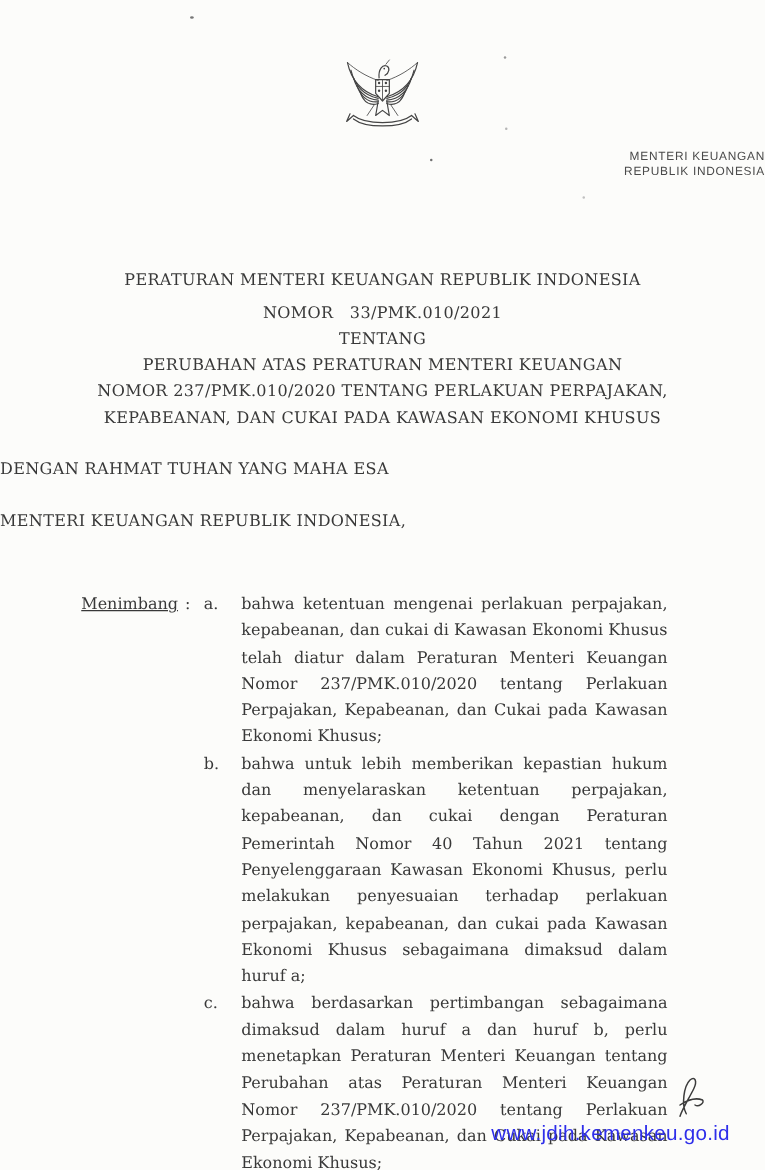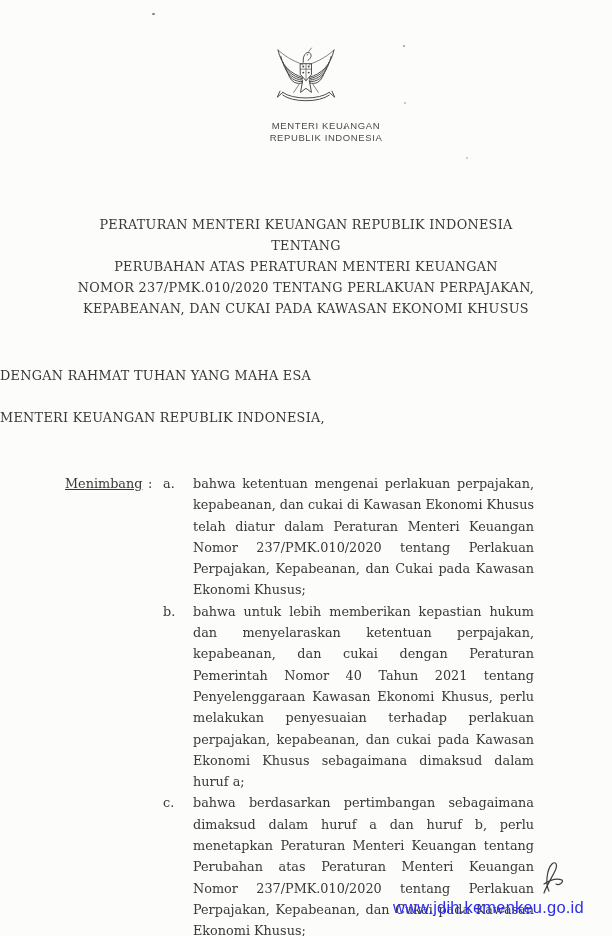--- a/index.html
+++ b/index.html
@@ -20,21 +20,21 @@
     top: 34px;
     left: 50%;
     transform: translateX(-50%);
     width: 82px;
     height: 84px;
   }
   .ministry-name {
     position: absolute;
     top: 120px;
     left: 0; right: 0;
-    text-align: center;
+    text-align: right;
     font-family: "Liberation Sans", sans-serif;
     font-size: 9.5px;
     line-height: 12px;
     letter-spacing: 0.6px;
     color: #4a4a4a;
     padding-left: 40px;
   }
   .salinan {
     position: absolute;
     top: 148px;
@@ -171,20 +171,21 @@
   </div>
 
   <div class="ministry-name">
     <div>MENTERI KEUANGAN</div>
     <div>REPUBLIK INDONESIA</div>
   </div>
 
 
   <div class="doc-title">
     <div class="title-line">PERATURAN MENTERI KEUANGAN REPUBLIK INDONESIA</div>
+    <div class="title-line nomor">NOMOR   33/PMK.010/2021</div>
     <div class="title-line">TENTANG</div>
     <div class="title-line">PERUBAHAN ATAS PERATURAN MENTERI KEUANGAN</div>
     <div class="title-line">NOMOR 237/PMK.010/2020 TENTANG PERLAKUAN PERPAJAKAN,</div>
     <div class="title-line">KEPABEANAN, DAN CUKAI PADA KAWASAN EKONOMI KHUSUS</div>
   </div>
 
   <div class="invocation">DENGAN RAHMAT TUHAN YANG MAHA ESA</div>
 
   <div class="addressee">MENTERI KEUANGAN REPUBLIK INDONESIA,</div>
 

